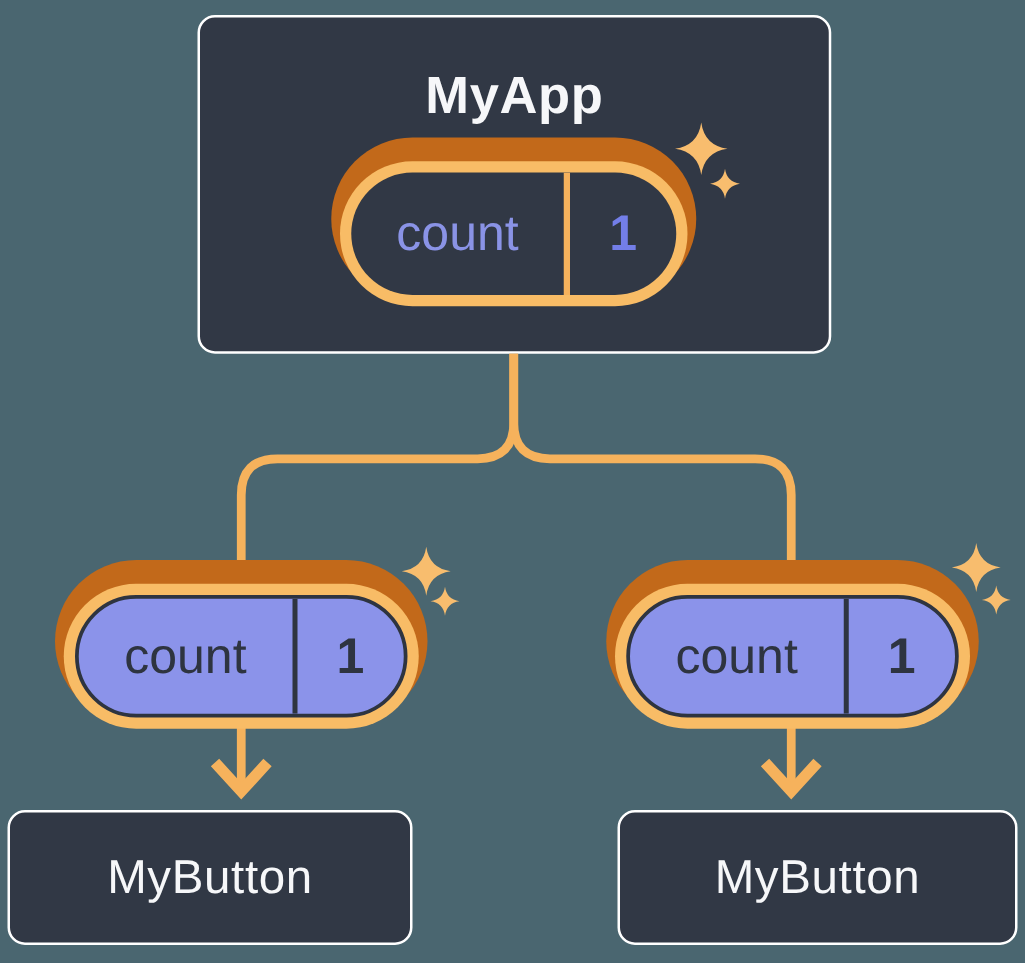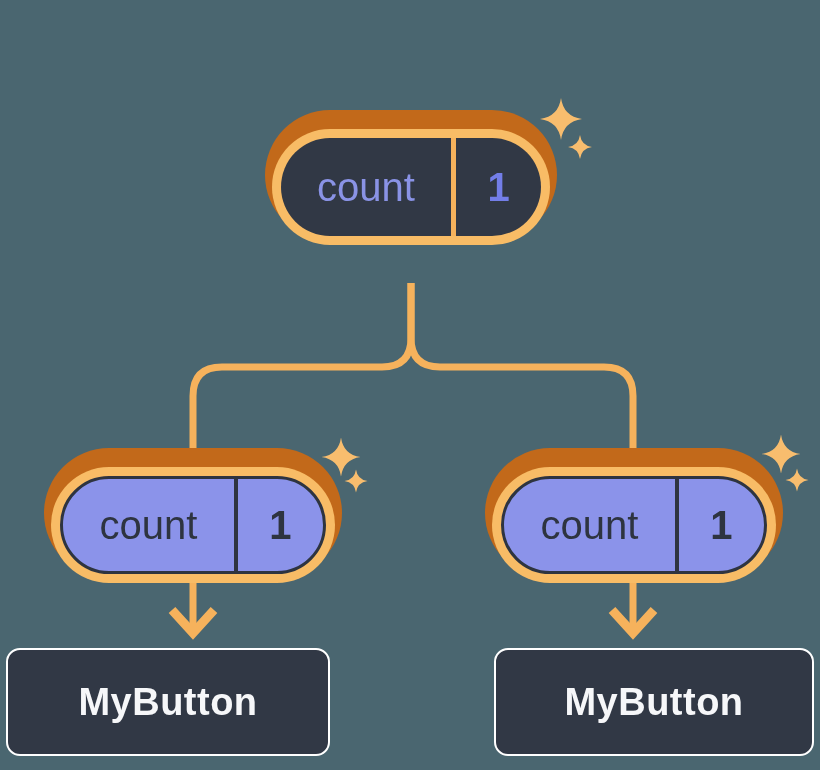--- a/index.html
+++ b/index.html
@@ -42,21 +42,21 @@
     position: absolute; left: 0; right: 0; top: 38px;
     text-align: center;
     font-size: 42px; font-weight: 600; color: var(--white-text);
     letter-spacing: 0.5px;
   }
   .node.child {
     display: flex; align-items: center; justify-content: center;
     top: 648px; height: 108px;
   }
   .node.child .node-title {
-    font-size: 38px; font-weight: 700; color: var(--white-text);
+    font-size: 38px; font-weight: 400; color: var(--white-text);
     letter-spacing: 0.5px;
   }
   .node.child.left  { left: 6px;   width: 324px; }
   .node.child.right { left: 494px; width: 320px; }
 
   .pill {
     position: absolute;
     z-index: 2;
     background: var(--orange-dark);
     border-radius: 999px;
@@ -100,20 +100,23 @@
 
 <div class="stage">
 
   <svg class="layer connector-layer" viewBox="0 0 820 770" aria-hidden="true">
     <path class="conn" d="M411 283 L411 338 Q411 367 382 367 L222 367 Q193 367 193 396 L193 631"></path>
     <path class="conn" d="M411 283 L411 338 Q411 367 440 367 L604 367 Q633 367 633 396 L633 631"></path>
     <path class="arrowhead" d="M172 610 L193 633 L214 610"></path>
     <path class="arrowhead" d="M612 610 L633 633 L654 610"></path>
   </svg>
 
+  <div class="node root">
+    <div class="node-title">MyApp</div>
+  </div>
 
   <div class="pill dark pill-root">
     <div class="pill-mid">
       <div class="pill-inner">
         <div class="cell name">count</div>
         <div class="divider"></div>
         <div class="cell value">1</div>
       </div>
     </div>
   </div>

